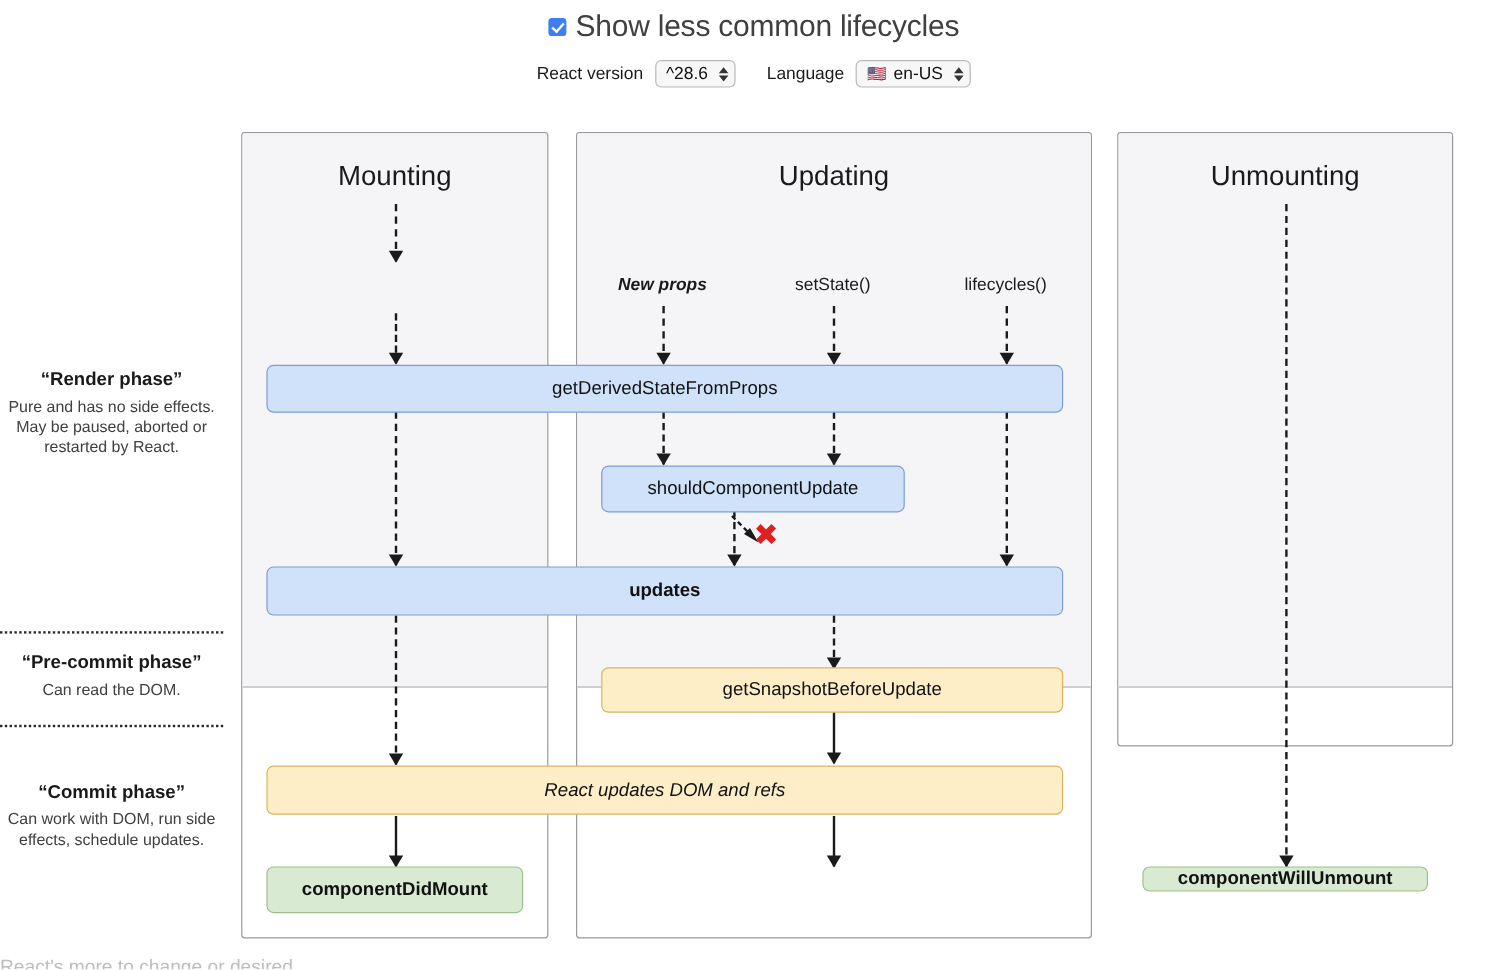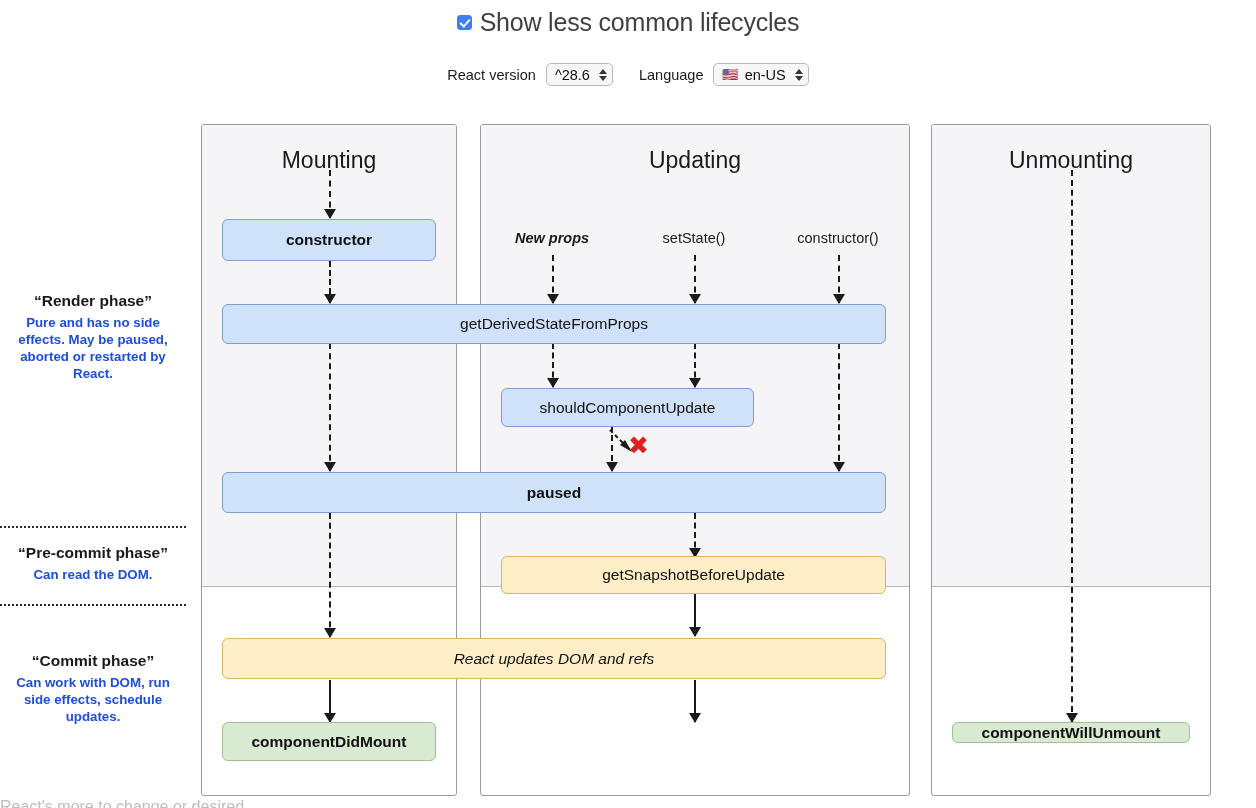--- a/index.html
+++ b/index.html
@@ -28,21 +28,21 @@
   .checkbox::after {
     content: ""; position: absolute;
     left: 4px; top: 1px; width: 4px; height: 8px;
     border: solid #ffffff; border-width: 0 2px 2px 0;
     transform: rotate(42deg);
   }
   .ctl-title { font-size: 25px; letter-spacing: -0.2px; color: #404040; }
 
   .ctl-row2 {
     display: flex; align-items: center; justify-content: center;
-    gap: 10px; margin-top: 26px; font-size: 14.5px; color: #1a1a1a;
+    gap: 10px; margin-top: 13px; font-size: 14.5px; color: #1a1a1a;
   }
   .ctl-label { color: #1a1a1a; }
   .select {
     display: inline-flex; align-items: center; gap: 6px;
     border: 1px solid #b9b9bb; border-radius: 5px;
     background: #f7f7f7; padding: 2px 5px 2px 8px;
     font-size: 14.5px; height: 23px; color: #111;
   }
   .select .flag { font-size: 13px; line-height: 1; }
   .spinner {
@@ -56,45 +56,45 @@
   .spinner i.up   { border-bottom: 5px solid #333; }
   .spinner i.down { border-top: 5px solid #333; }
 
   
   .phase-col { position: absolute; left: 0; top: 96px; width: 186px; }
   .phase {
     position: absolute; left: 0; width: 186px;
     text-align: center; padding: 0 6px;
   }
   .phase-title { font-size: 15.5px; font-weight: 700; color: #1a1a1a; }
-  .phase-desc  { font-size: 13.3px; line-height: 1.28; color: #1d4ed8; margin-top: 4px; font-weight: bold; }
+  .phase-desc  { font-size: 13.3px; line-height: 1.28; color: #404040; margin-top: 4px; }
 
   .hr-dot {
     position: absolute; left: 0; width: 186px; height: 0;
     border-top: 2.5px dotted #2a2a2a;
   }
 
   
   .col {
-    position: absolute; top: 124px;
+    position: absolute; top: 110px;
     border: 1px solid #9a9a9a; border-radius: 3px;
     background: #ffffff; overflow: hidden;
   }
   .col-top {
     position: absolute; left: 0; top: 0; width: 100%;
     background: #f5f4f6; border-bottom: 1px solid #b4b4b4;
   }
   .col-title {
     position: absolute; left: 0; top: 22px; width: 100%;
     text-align: center; font-size: 23px; color: #1a1a1a;
   }
 
   #col-mount   { left: 201px;  width: 256px; height: 672px; }
   #col-update  { left: 480px;  width: 430px; height: 672px; }
-  #col-unmount { left: 931px;  width: 280px; height: 672px; }
+  #col-unmount { left: 931px;  width: 280px; height: 512px; }
 
   
   .box {
     position: absolute; border-radius: 6px;
     display: flex; align-items: center; justify-content: center;
     text-align: center; font-size: 15.5px; color: #111111;
     z-index: 5;
   }
   .box.blue   { background: #cfe2f9; border: 1px solid #7d9fd0; }
   .box.yellow { background: #fdeec8; border: 1px solid #d9b55f; }
@@ -162,21 +162,21 @@
         <span class="spinner">
           <i class="up"></i>
             <i class="down"></i>
         </span>
       </span>
     </div>
   </div>
 
   <div class="phase-col">
 
-    <div class="phase" style="top:196px">
+    <div class="phase" style="top:212px">
       <div class="phase-title">“Render phase”</div>
       <div class="phase-desc">Pure and has no side effects. May be paused, aborted or restarted by React.</div>
     </div>
 
     <div class="hr-dot" style="top:430px"></div>
 
     <div class="phase" style="top:448px">
       <div class="phase-title">“Pre-commit phase”</div>
       <div class="phase-desc">Can read the DOM.</div>
     </div>
@@ -284,29 +284,28 @@
       <div class="head"></div>
   </div>
 
   <div class="arrow dashed" style="left:1071px; top:170px; height:552px">
     <div class="stem"></div>
       <div class="head"></div>
   </div>
 
   <div class="trigger italic" style="left:472px; top:230px; width:160px">New props</div>
   <div class="trigger" style="left:614px; top:230px; width:160px">setState()</div>
-  <div class="trigger" style="left:758px; top:230px; width:160px">constructor()</div>
-
-  <div class="box blue bold" style="left:222px; top:219px; width:214px; height:42px">constructor</div>
+  <div class="trigger" style="left:758px; top:230px; width:160px">lifecycles()</div>
+
 
   <div class="box blue" style="left:222px; top:304px; width:664px; height:40px">getDerivedStateFromProps</div>
 
   <div class="box blue" style="left:501px; top:388px; width:253px; height:39px">shouldComponentUpdate</div>
 
-  <div class="box blue bold" style="left:222px; top:472px; width:664px; height:41px">paused</div>
+  <div class="box blue bold" style="left:222px; top:472px; width:664px; height:41px">updates</div>
 
   <div class="box yellow" style="left:501px; top:556px; width:385px; height:38px">getSnapshotBeforeUpdate</div>
 
   <div class="box yellow italic" style="left:222px; top:638px; width:664px; height:41px">React updates DOM and refs</div>
 
   <div class="box green bold" style="left:222px; top:722px; width:214px; height:39px">componentDidMount</div>
 
 
   <div class="box green bold" style="left:952px; top:722px; width:238px; height:21px">componentWillUnmount</div>
 

